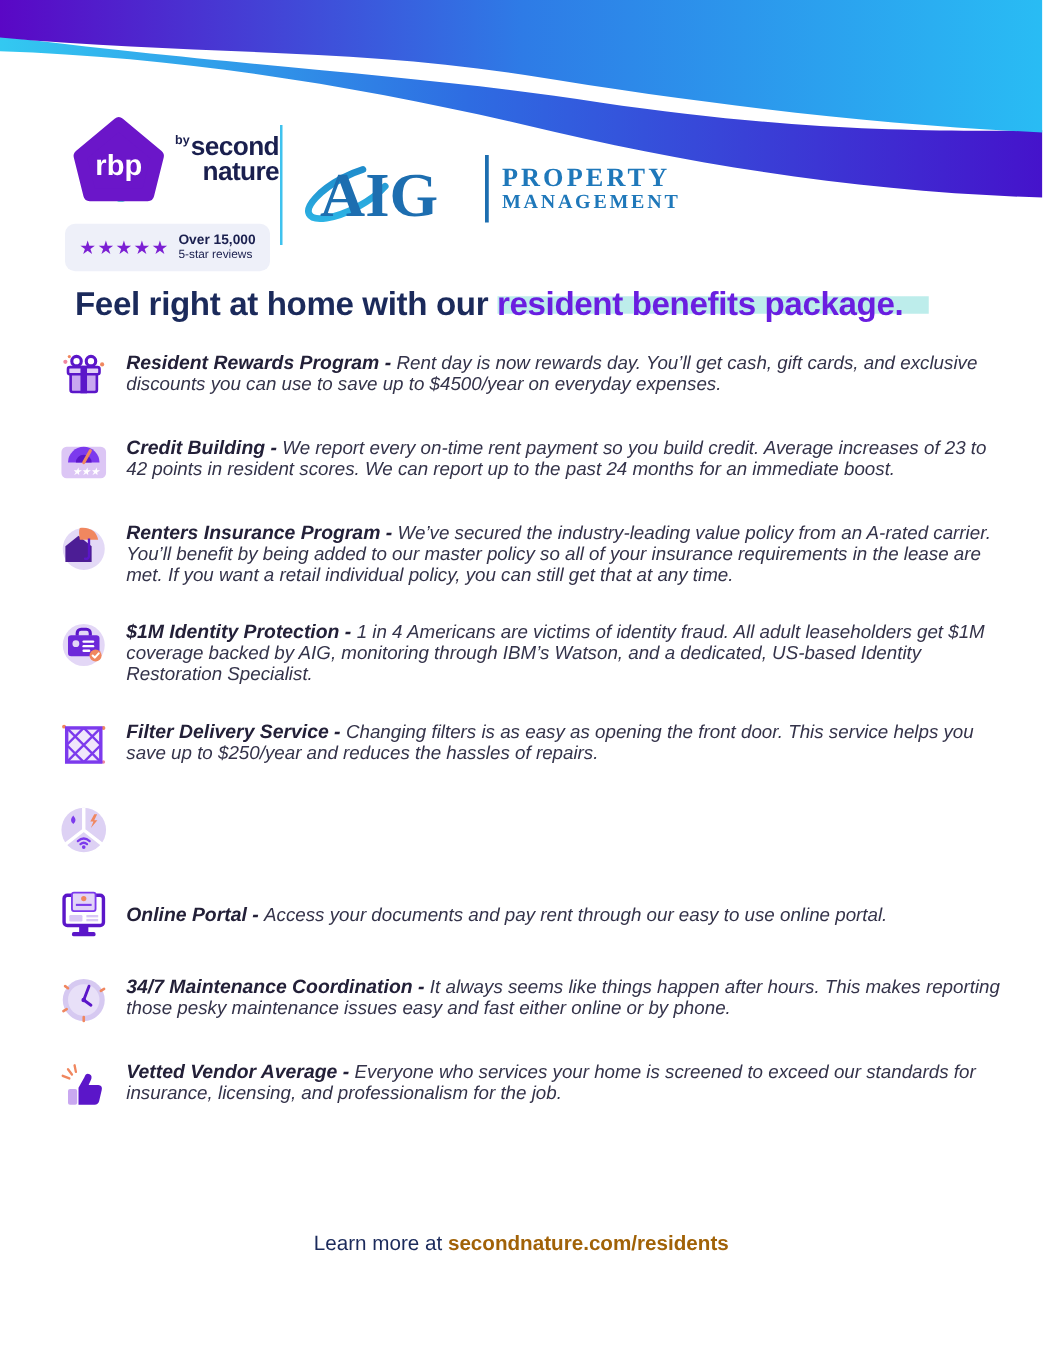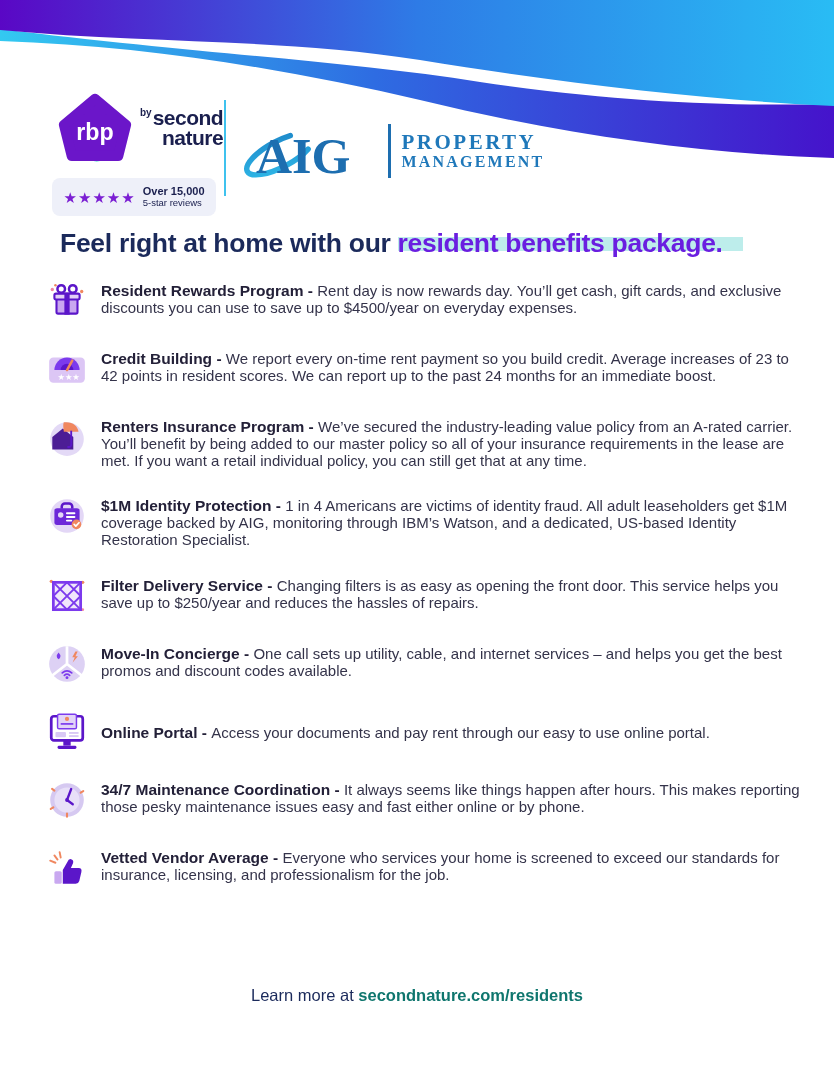--- a/index.html
+++ b/index.html
@@ -33,32 +33,32 @@
   .aig-words .w1 { font-size:21px; font-weight:700; letter-spacing:2.5px; }
   .aig-words .w2 { font-size:16px; font-weight:700; letter-spacing:2.2px; }
 
   
   .hero { position:absolute; top:228px; left:60px; width:740px; font-size:26.5px; font-weight:700;
     color:#1b2a5b; letter-spacing:-0.3px; white-space:nowrap; }
   .hero .hl { color:#6a1ee0; font-weight:800;
     background:linear-gradient(#bdedeb,#bdedeb) no-repeat left 60%/100% 48%; padding-right:20px; }
 
   
-  .benefits { position:absolute; top:283px; left:46px; width:756px; }
+  .benefits { position:absolute; top:283px; left:46px; width:756px;font-style:italic; }
   .benefit { display:flex; align-items:flex-start; gap:13px; margin-bottom:29px; }
   .benefit.center { align-items:center; }
   .b-icon { flex:0 0 42px; width:42px; height:42px; margin-top:-3px; }
   .b-icon svg { display:block; }
   .b-text { margin:0; max-width:700px; font-size:15px; line-height:16.8px; color:#34334a; }
   .b-text b { font-size:15.5px; color:#232038; font-weight:700; }
 
   
   .learn-more { position:absolute; top:986px; left:0; width:834px; text-align:center;
     font-size:16.5px; color:#1b2a5b; }
-  .learn-more a { color:#0f766e; font-weight:700; text-decoration:none; }
+  .learn-more a { color:#a16207; font-weight:700; text-decoration:none; }
   .legal-row { position:absolute; top:1041px; left:38px; width:760px; display:flex;
     justify-content:space-between; align-items:flex-start; font-size:7.5px; color:#222233; }
   .legal-row .code { margin-left:20px; white-space:nowrap; }
 </style>
 </head>
 <body>
 
 <div class="page">
 
   <div class="wave-wrap">
@@ -207,21 +207,20 @@
       <span class="b-icon">
         <svg width="42" height="42" viewBox="0 0 40 40">
           <circle cx="20" cy="20" r="17" fill="#ddd1f4"></circle>
           <path d="M20,20 V3 M20,20 L6,31 M20,20 L34,31" stroke="#ffffff" stroke-width="2.6"></path>
           <path d="M12,9 q3.5,4 0,6.5 q-3.5,-2.5 0,-6.5 Z" fill="#7c3aed"></path>
           <path d="M28,8 l-3,5.5 h2.4 l-2,5 l5,-6 h-2.4 l2.2,-4.5 Z" fill="#f0875f"></path>
           <path d="M15.5,28.5 q4.5,-4 9,0 M17.5,30.8 q2.5,-2.2 5,0" fill="none" stroke="#7c3aed" stroke-width="1.7" stroke-linecap="round"></path>
           <circle cx="20" cy="33" r="1.4" fill="#7c3aed"></circle>
         </svg>
       </span>
-      <p class="b-text"><b>Move-In Concierge - </b><span>One call sets up utility, cable, and internet services – and helps you get the best promos and discount codes available.</span></p>
     </div>
 
     <div class="benefit center">
       <span class="b-icon">
         <svg width="42" height="42" viewBox="0 0 40 40">
           <rect x="5" y="5" width="30" height="23" rx="2.5" fill="#ffffff" stroke="#5b16c9" stroke-width="2.6"></rect>
           <rect x="11" y="3" width="18" height="14" rx="1.5" fill="#e2d4f7" stroke="#7c3aed" stroke-width="1.4"></rect>
           <circle cx="20" cy="7.5" r="2" fill="#f0875f"></circle>
           <rect x="14" y="11.5" width="12" height="1.6" fill="#7c3aed"></rect>
           <rect x="9" y="20" width="10" height="5" rx="1" fill="#d9c8f5"></rect>

